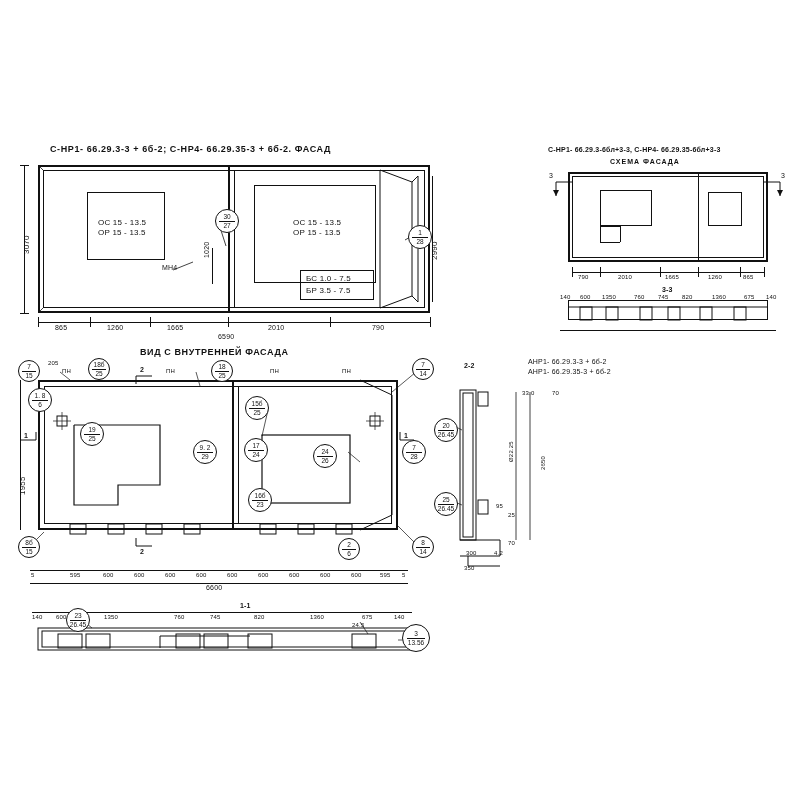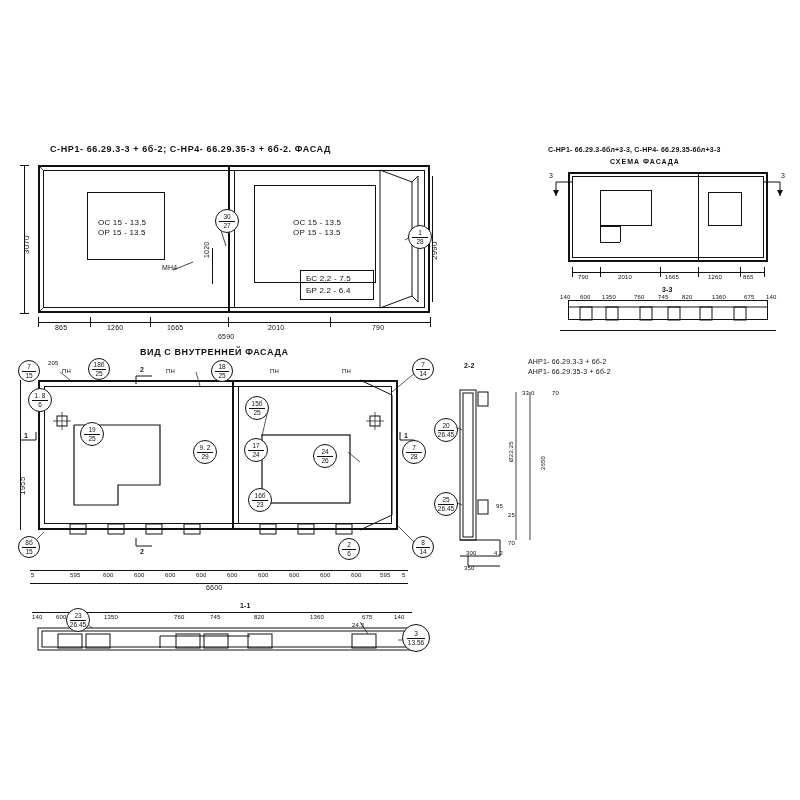--- a/index.html
+++ b/index.html
@@ -53,22 +53,22 @@
 
   <div class="box" style="left:87px;top:192px;width:78px;height:68px;"></div>
   <div class="t" style="left:98px;top:218px;">ОС 15 - 13.5</div>
   <div class="t" style="left:98px;top:228px;">ОР 15 - 13.5</div>
 
   <div class="box" style="left:254px;top:185px;width:122px;height:98px;"></div>
   <div class="t" style="left:293px;top:218px;">ОС 15 - 13.5</div>
   <div class="t" style="left:293px;top:228px;">ОР 15 - 13.5</div>
 
   <div class="box" style="left:300px;top:270px;width:74px;height:30px;"></div>
-  <div class="t" style="left:306px;top:274px;">БС 2.2 - 7.5</div>
-  <div class="t" style="left:306px;top:286px;">БР 2.2 - 6.4</div>
+  <div class="t" style="left:306px;top:274px;">БС 1.0 - 7.5</div>
+  <div class="t" style="left:306px;top:286px;">БР 3.5 - 7.5</div>
 
   <div class="t sm" style="left:162px;top:264px;">МН4</div>
 
   <div class="t sm" style="left:203px;top:258px;transform:rotate(-90deg);transform-origin:left top;">1020</div>
   <div class="ln v" style="left:212px;top:248px;height:36px;"></div>
 
   <div class="ln v" style="left:24px;top:165px;height:148px;"></div>
   <div class="ln h" style="left:20px;top:165px;width:9px;"></div>
   <div class="ln h" style="left:20px;top:313px;width:9px;"></div>
   <div class="t" style="left:22px;top:254px;transform:rotate(-90deg);transform-origin:left top;">3070</div>

